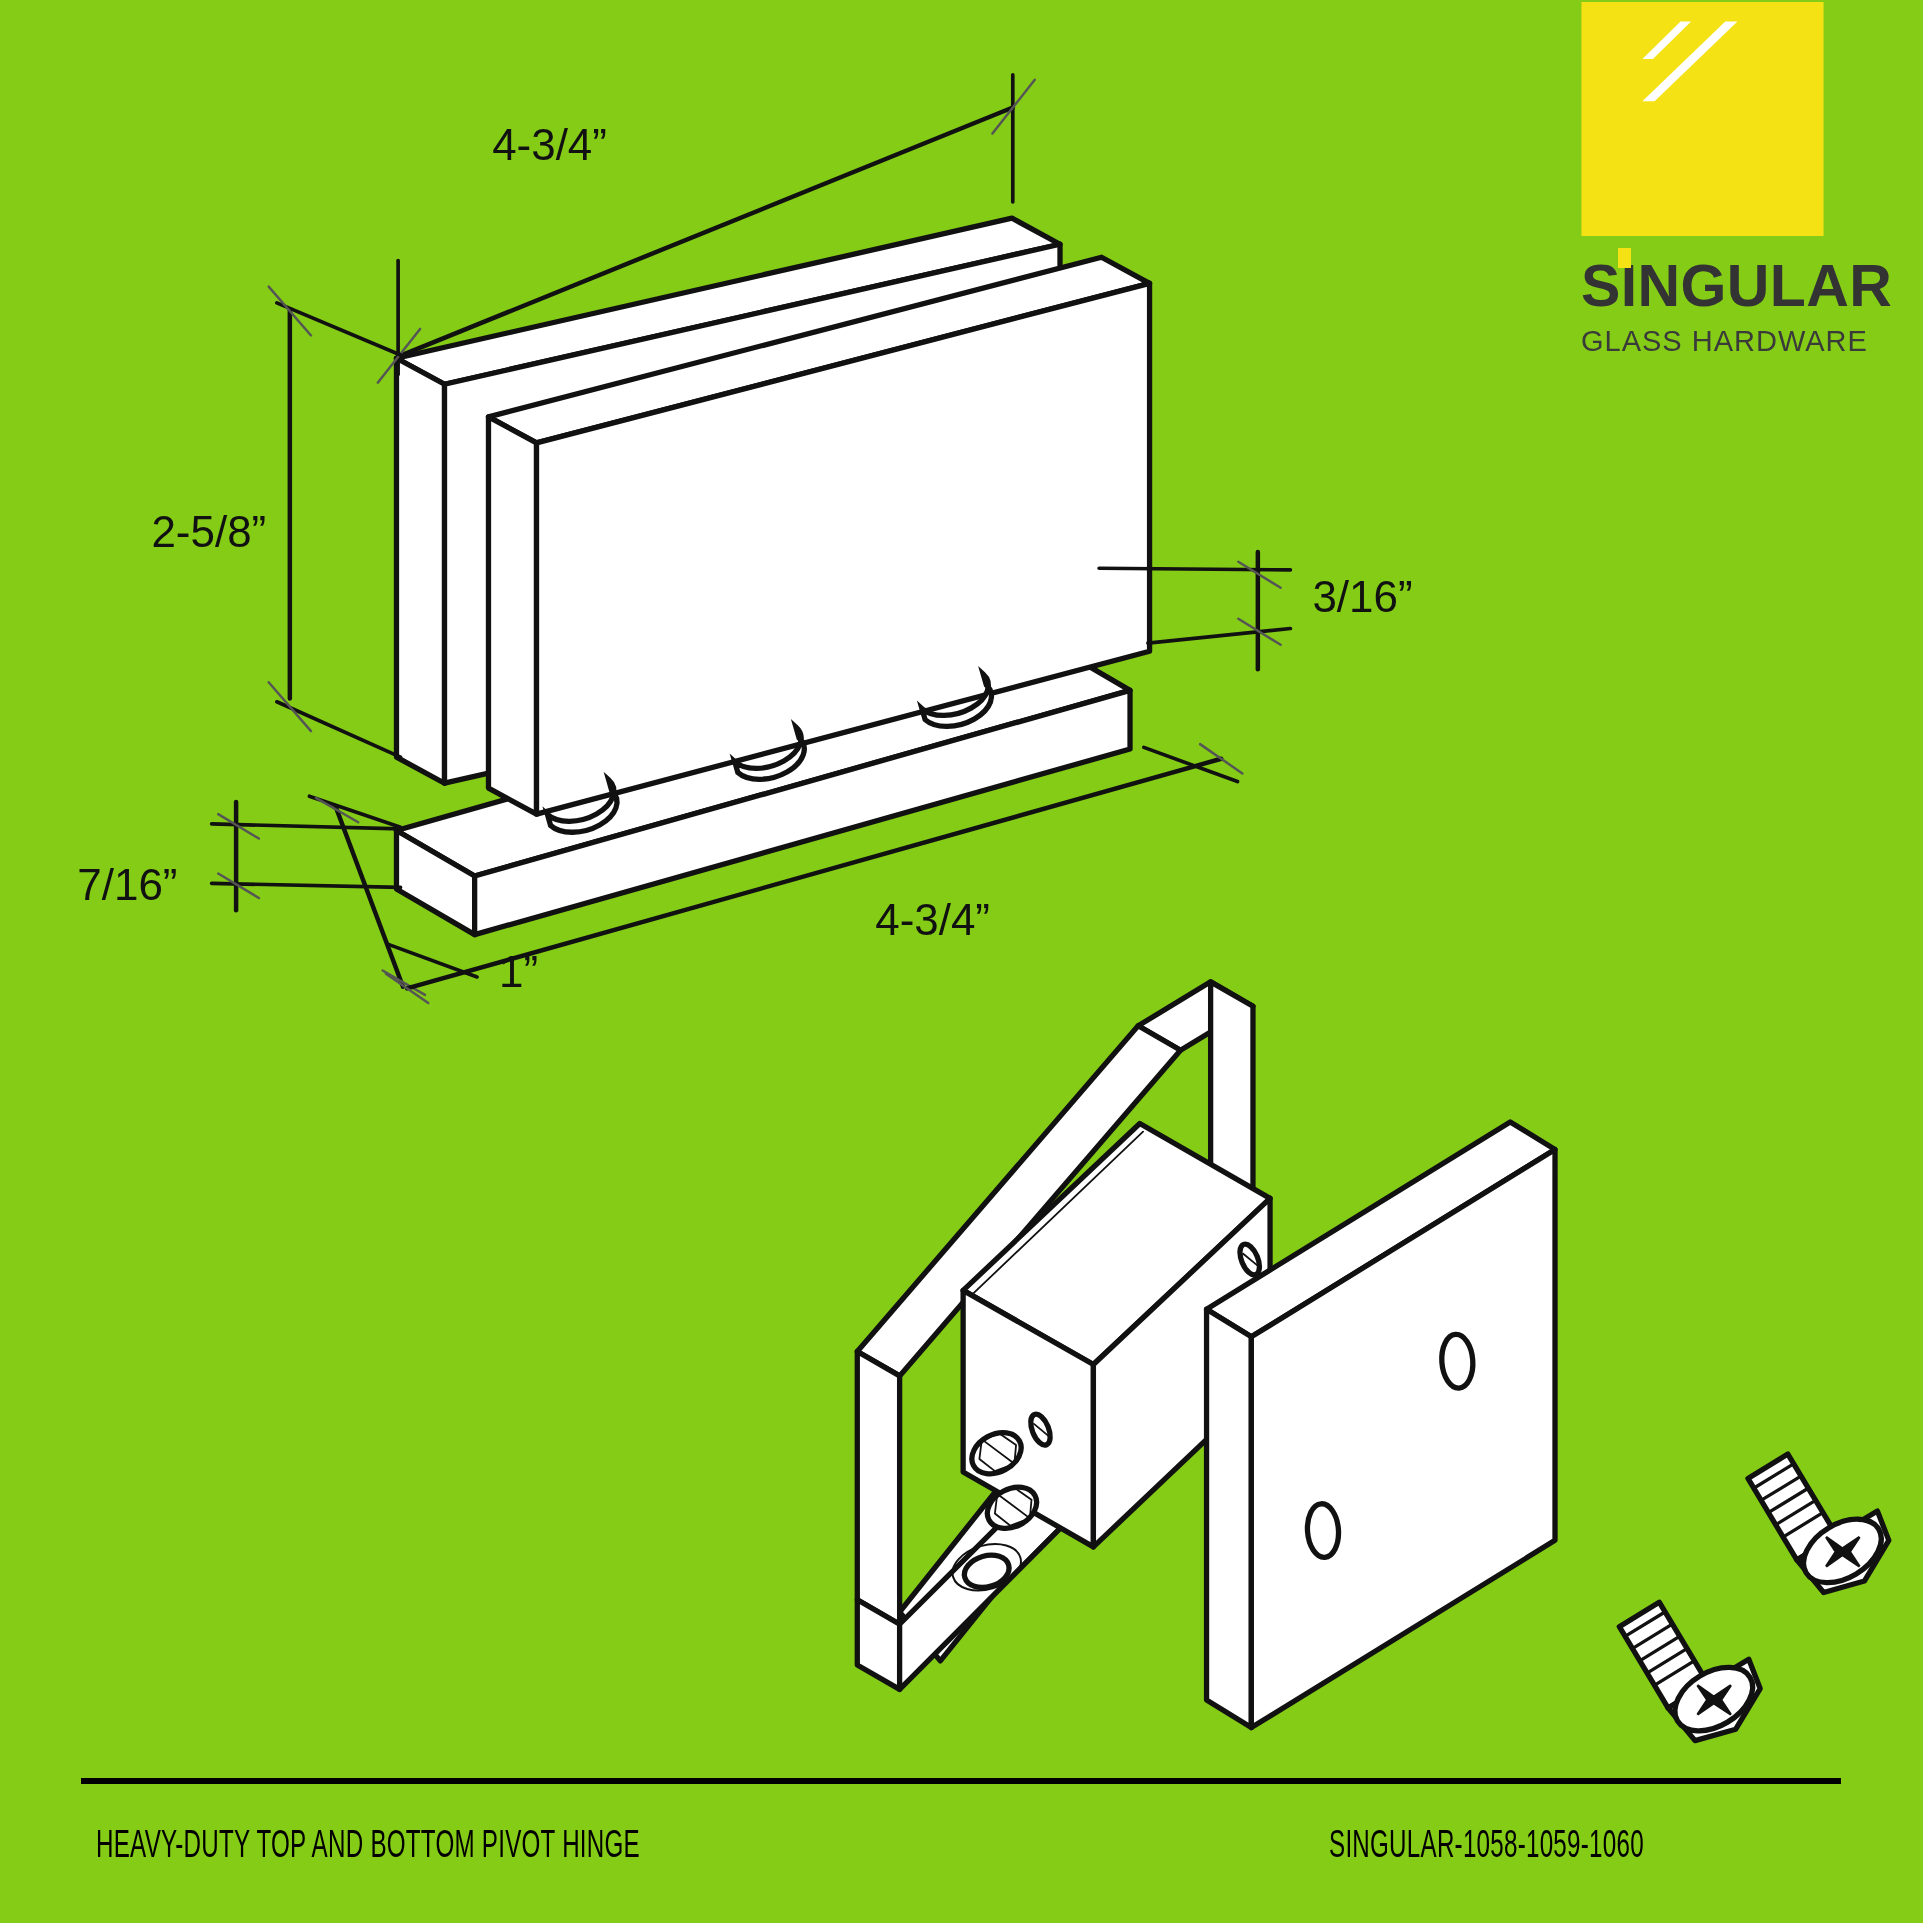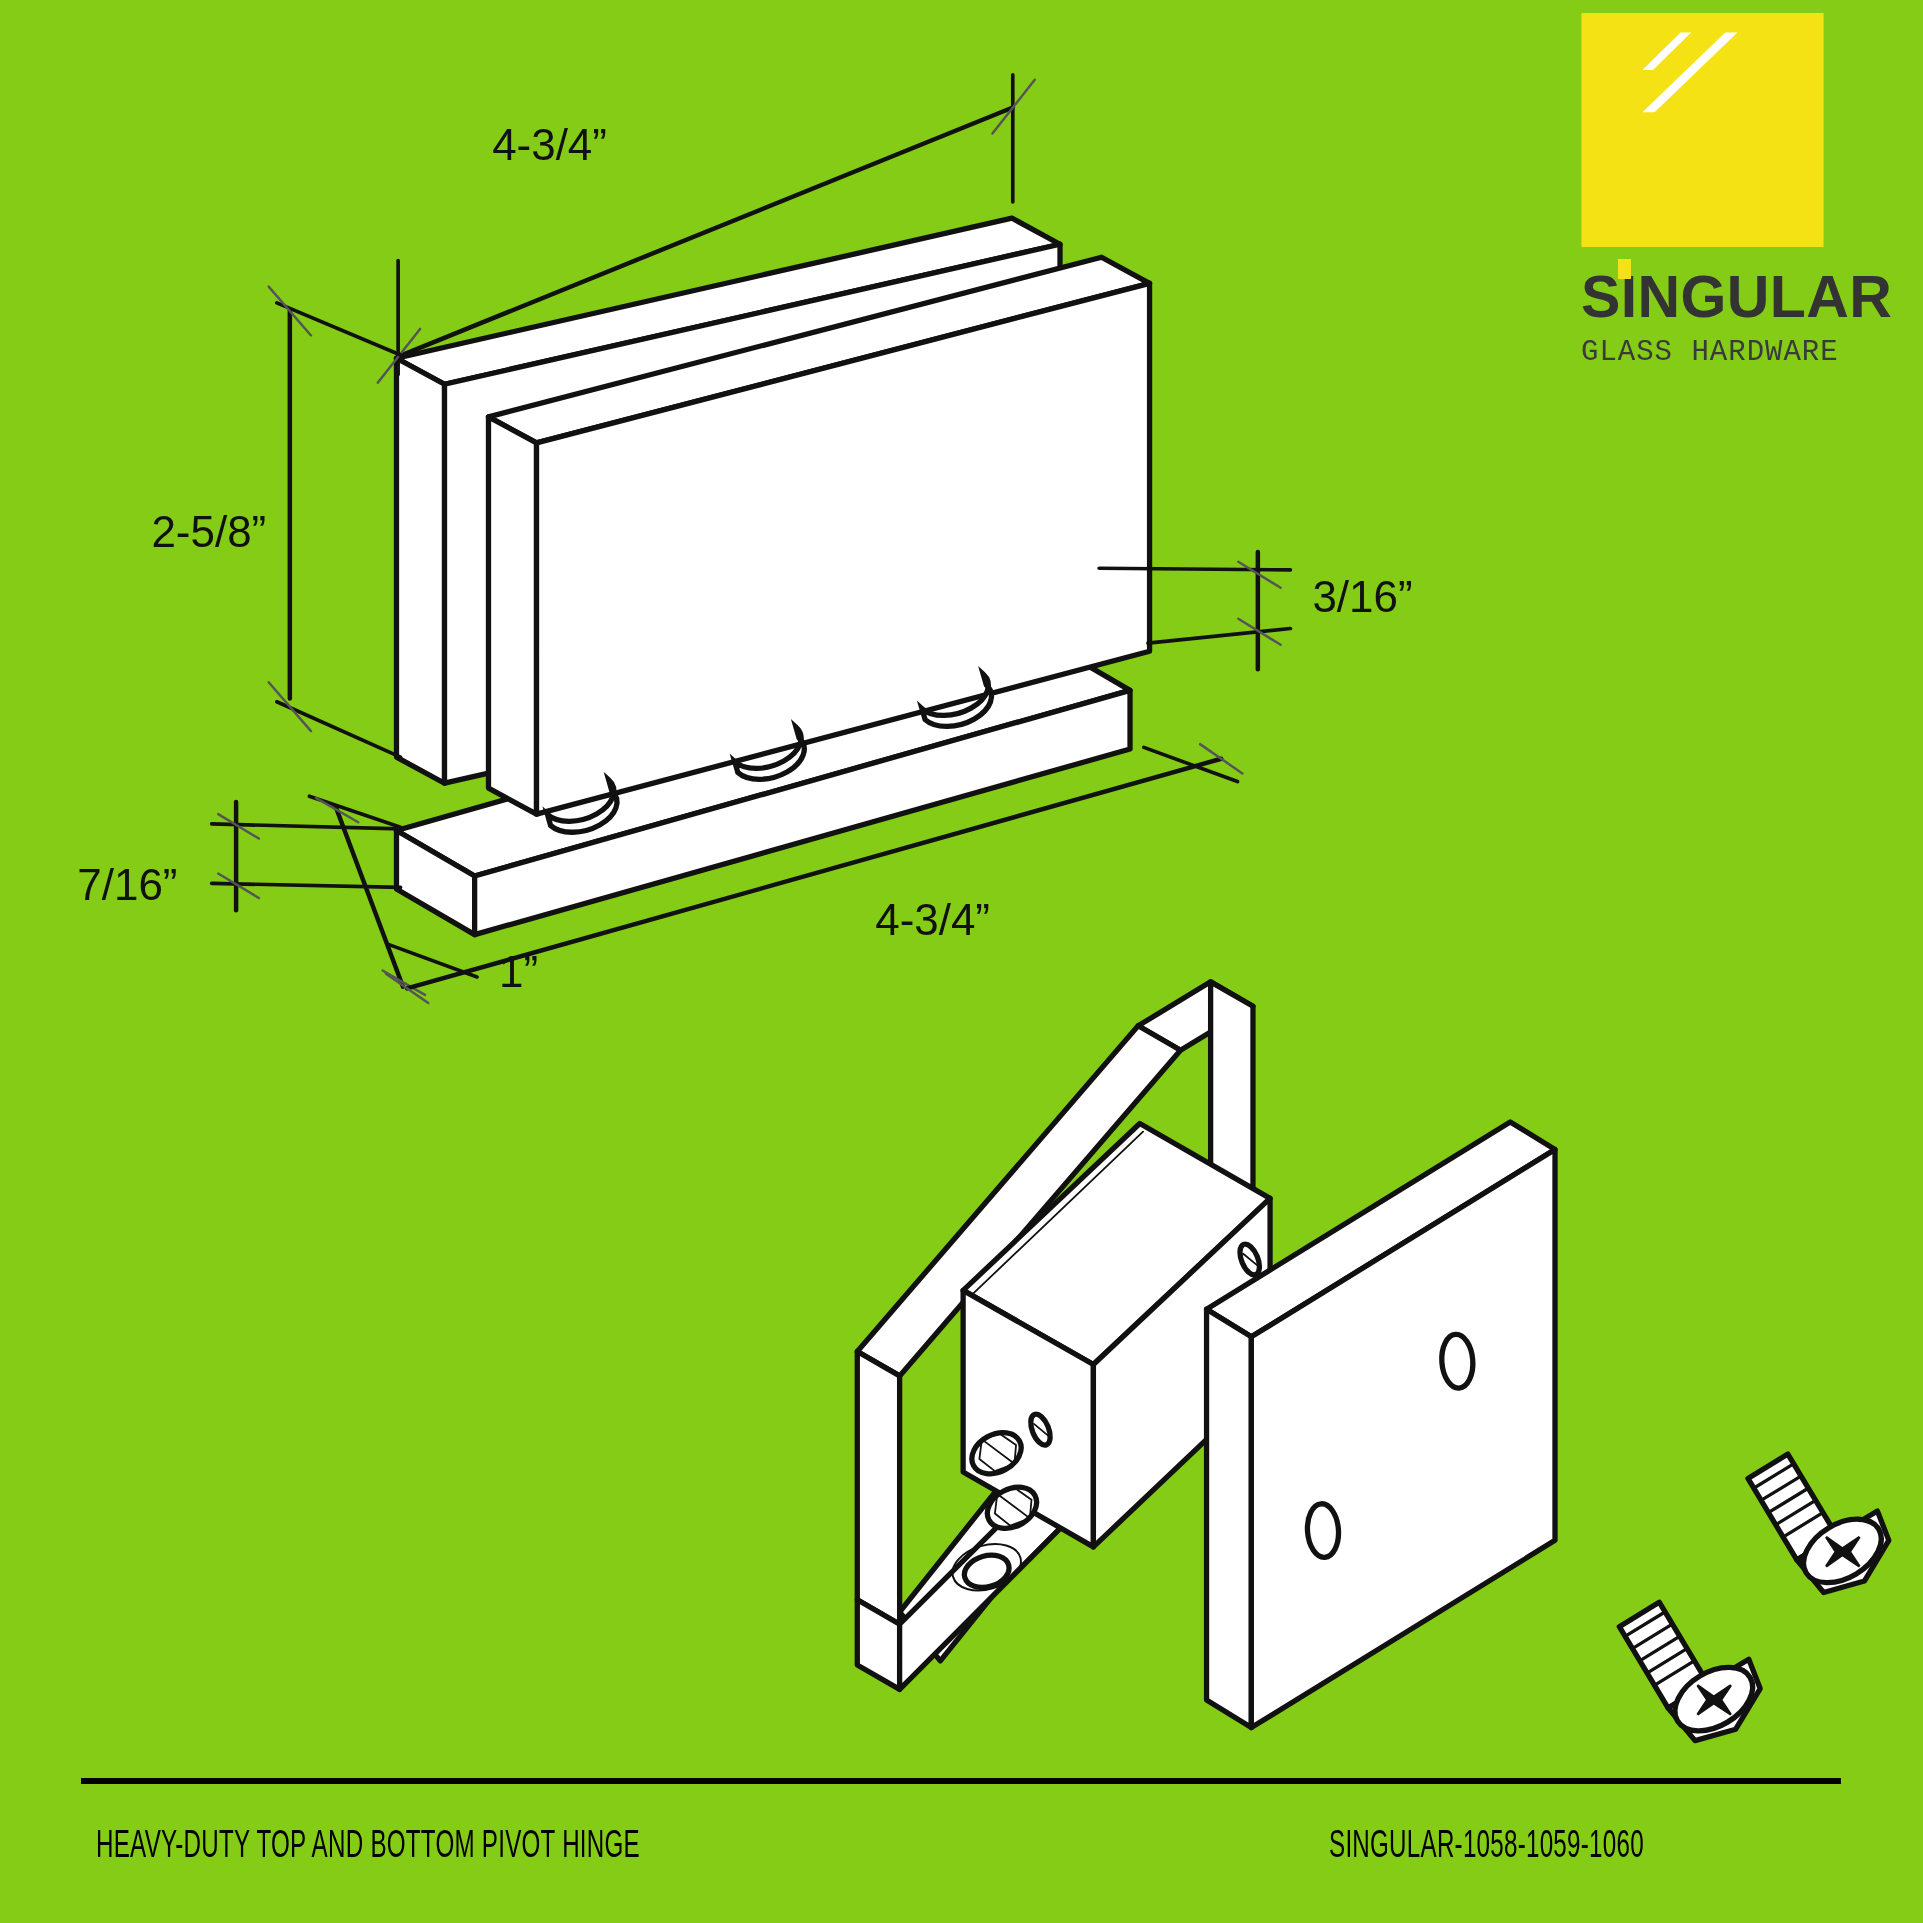--- a/index.html
+++ b/index.html
@@ -20,21 +20,21 @@
     left: 0; top: 0;
     width: 1923px;
     height: 1923px;
     background: #84cc16;
   }
 
   
   .logo-block {
     position: absolute;
     left: 1581px;
-    top: 13px;
+    top: 2px;
     width: 261px;
     text-align: left;
   }
   .logo-mark {
     width: 243px;
     height: 234px;
     position: relative;
     overflow: hidden;
   }
   .logo-wordmark {
@@ -53,21 +53,21 @@
   }
   .wm-tittle {
     position: absolute;
     left: 37px;
     top: -9px;
     width: 13px;
     height: 19.5px;
     background: #F5E214;
   }
   .wm-sub {
-    font-family: Liberation Mono, monospace;
+    font-family: Liberation Sans, sans-serif;
     font-weight: normal;
     font-size: 29px;
     letter-spacing: 1px;
     color: #3a3a3a;
     line-height: 1;
     margin-top: 11.4px;
     white-space: nowrap;
   }
 
   

